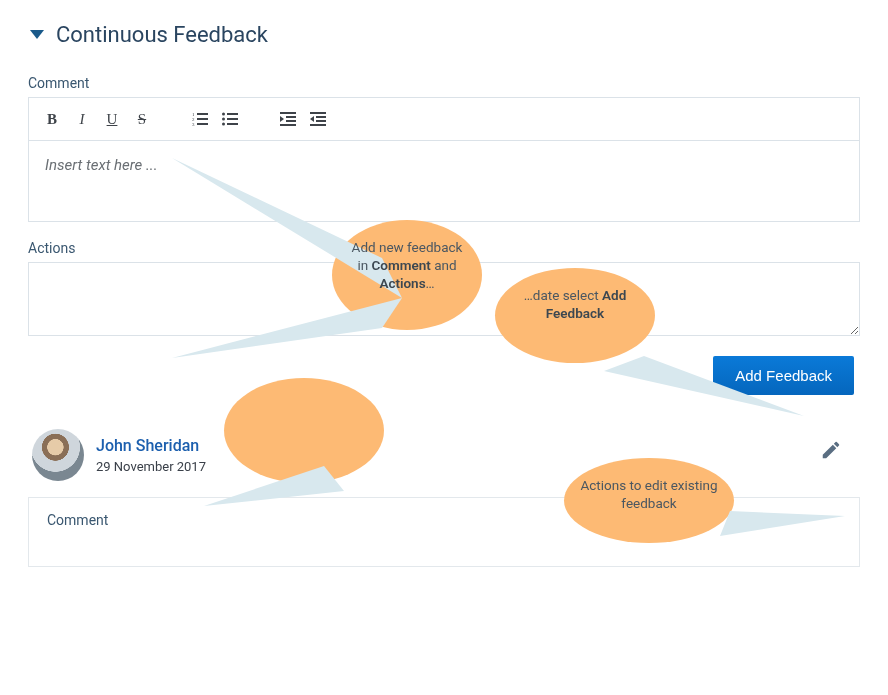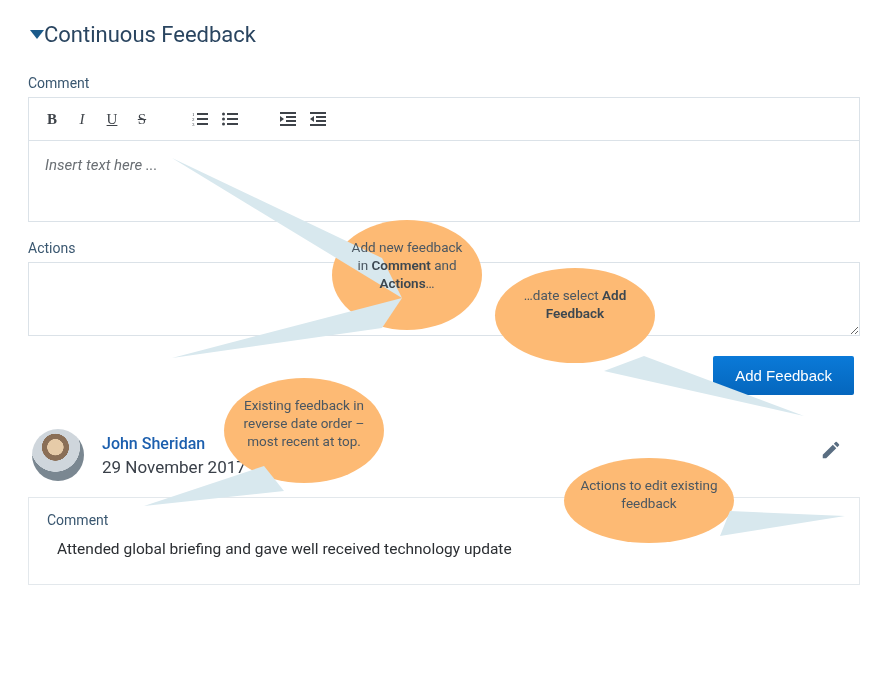--- a/index.html
+++ b/index.html
@@ -13,21 +13,21 @@
     overflow: hidden;
   }
   .page {
     position: relative;
     padding: 22px 28px 0 28px;
     width: 100%;
     height: 100%;
   }
 
   
-  .header-row { display: flex; align-items: center; margin-bottom: 28px; }
+  .header-row { display: flex; align-items: center; gap: 12px; margin-bottom: 28px; }
   .chevron-down {
     width: 0; height: 0;
     border-left: 7px solid transparent;
     border-right: 7px solid transparent;
     border-top: 9px solid #1a5a8a;
     margin-left: 2px;
   }
   .page-title { font-size: 22px; font-weight: 400; color: #2a4560; }
 
   
@@ -70,28 +70,28 @@
   .btn-row { display: flex; justify-content: flex-end; margin-bottom: 30px; padding-right: 6px; }
   .btn-primary {
     background: linear-gradient(#0a7ad8, #0566bd);
     color: #fff; border: none;
     padding: 11px 22px; font-size: 15px;
     border-radius: 2px; cursor: pointer;
   }
 
   
   .feedback-item { margin-top: 8px; }
-  .feedback-head { display: flex; align-items: center; gap: 18px; padding: 4px 0 16px 4px; position: relative; }
+  .feedback-head { display: flex; align-items: center; gap: 12px; padding: 4px 0 16px 4px; position: relative; }
   .avatar {
     width: 52px; height: 52px; border-radius: 50%;
     background: radial-gradient(circle at 45% 35%, #e6cba8 0 18%, #8a6f57 19% 30%, #cfd6dc 31% 55%, #7a8791 56% 100%);
     flex-shrink: 0;
   }
   .author-name { color: #1c5fae; font-size: 16px; font-weight: 500; }
-  .author-date { color: #3a4049; font-size: 17px; margin-top: 4px; }
+  .author-date { color: #3a4049; font-size: 13px; margin-top: 4px; }
   .edit-icon-wrap {
     position: absolute; right: 14px; top: 14px;
     width: 26px; height: 26px; cursor: pointer;
     color: #5a6e82;
   }
 
   .feedback-body {
     border: 1px solid #e3e8ec;
     padding: 14px 18px 26px 18px;
     background: #fff;
@@ -221,21 +221,20 @@
         <div class="author-date">29 November 2017</div>
       </div>
       <div class="edit-icon-wrap">
         <svg width="22" height="22" viewBox="0 0 24 24" fill="#5a6e82">
             <path d="M3 17.25V21h3.75l11-11-3.75-3.75-11 11zM20.7 7.04a1 1 0 0 0 0-1.41l-2.34-2.34a1 1 0 0 0-1.41 0l-1.83 1.83 3.75 3.75 1.83-1.83z"></path>
           </svg>
       </div>
     </div>
     <div class="feedback-body">
       <div class="comment-label">Comment</div>
-      <div class="comment-text">Attended global briefing and gave well received technology update</div>
     </div>
   </div>
 
   
   <div id="co1" class="callout">
     <svg class="tails" width="10" height="10">
       <polygon points="30,20 -180,-80 50,60"></polygon>
       <polygon points="30,90 -180,120 50,60"></polygon>
     </svg>
     <span>Add new feedback in </span><b>Comment</b><span> and </span><b>Actions</b><span>…</span>
@@ -245,21 +244,20 @@
     <svg class="tails" width="10" height="10">
       <polygon points="120,70 280,130 80,85"></polygon>
     </svg>
     <span>…date select </span><b>Add Feedback</b>
   </div>
 
   <div id="co3" class="callout">
     <svg class="tails" width="10" height="10">
       <polygon points="20,70 -100,110 40,95"></polygon>
     </svg>
-    <span>Existing feedback in reverse date order – most recent at top.</span>
   </div>
 
   <div id="co4" class="callout">
     <svg class="tails" width="10" height="10">
       <polygon points="150,35 265,40 140,60"></polygon>
     </svg>
     <span>Actions to edit existing feedback</span>
   </div>
 
 </div>

